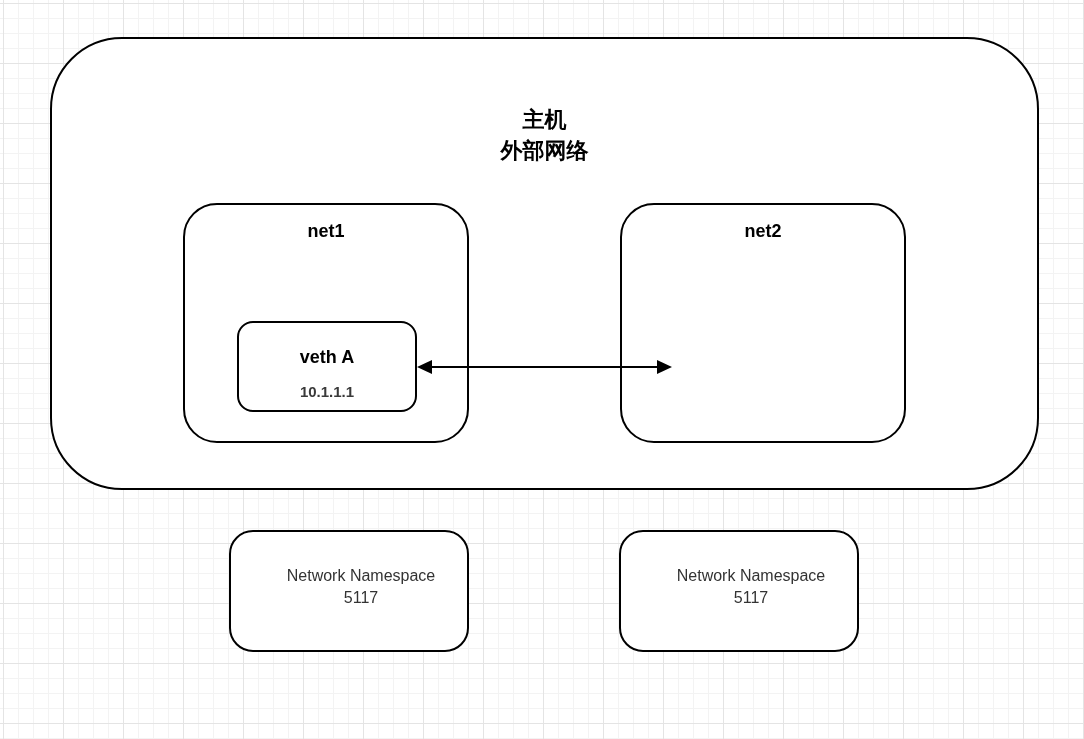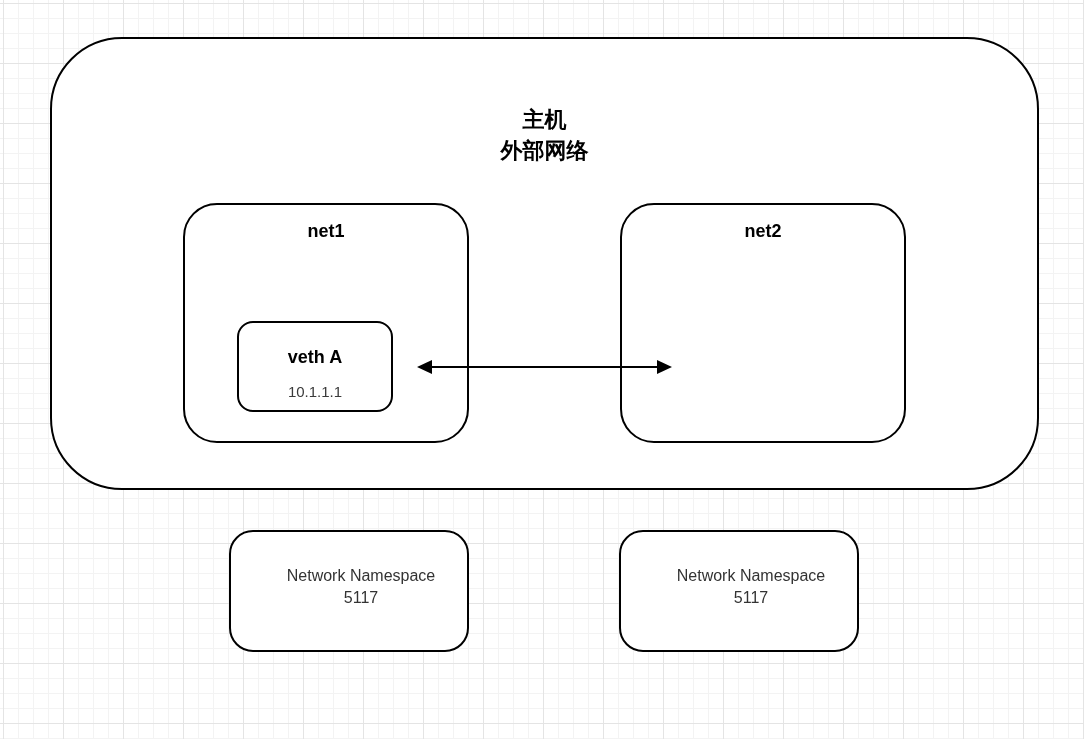--- a/index.html
+++ b/index.html
@@ -60,21 +60,21 @@
     left: 0;
     right: 0;
     top: 16px;
     text-align: center;
     font-size: 18px;
     font-weight: bold;
     color: #000000;
   }
   .veth-box {
     top: 321px;
-    width: 156px;
+    width: 180px;
     height: 91px;
     border-radius: 16px;
     border-width: 2px;
   }
   .veth-box.left  { left: 237px; }
   .veth-box.right { left: 672px; }
   .veth-name {
     position: absolute;
     left: 0;
     right: 0;
@@ -84,21 +84,21 @@
     font-weight: bold;
     color: #000000;
   }
   .veth-ip {
     position: absolute;
     left: 0;
     right: 0;
     bottom: 10px;
     text-align: center;
     font-size: 15px;
-    font-weight: normal;
+    font-weight: bold;
     color: #3a3a3a;
     margin-top: 40px;
   }
   .ns-box {
     top: 530px;
     width: 240px;
     height: 122px;
     border-radius: 24px;
     display: flex;
     align-items: center;

